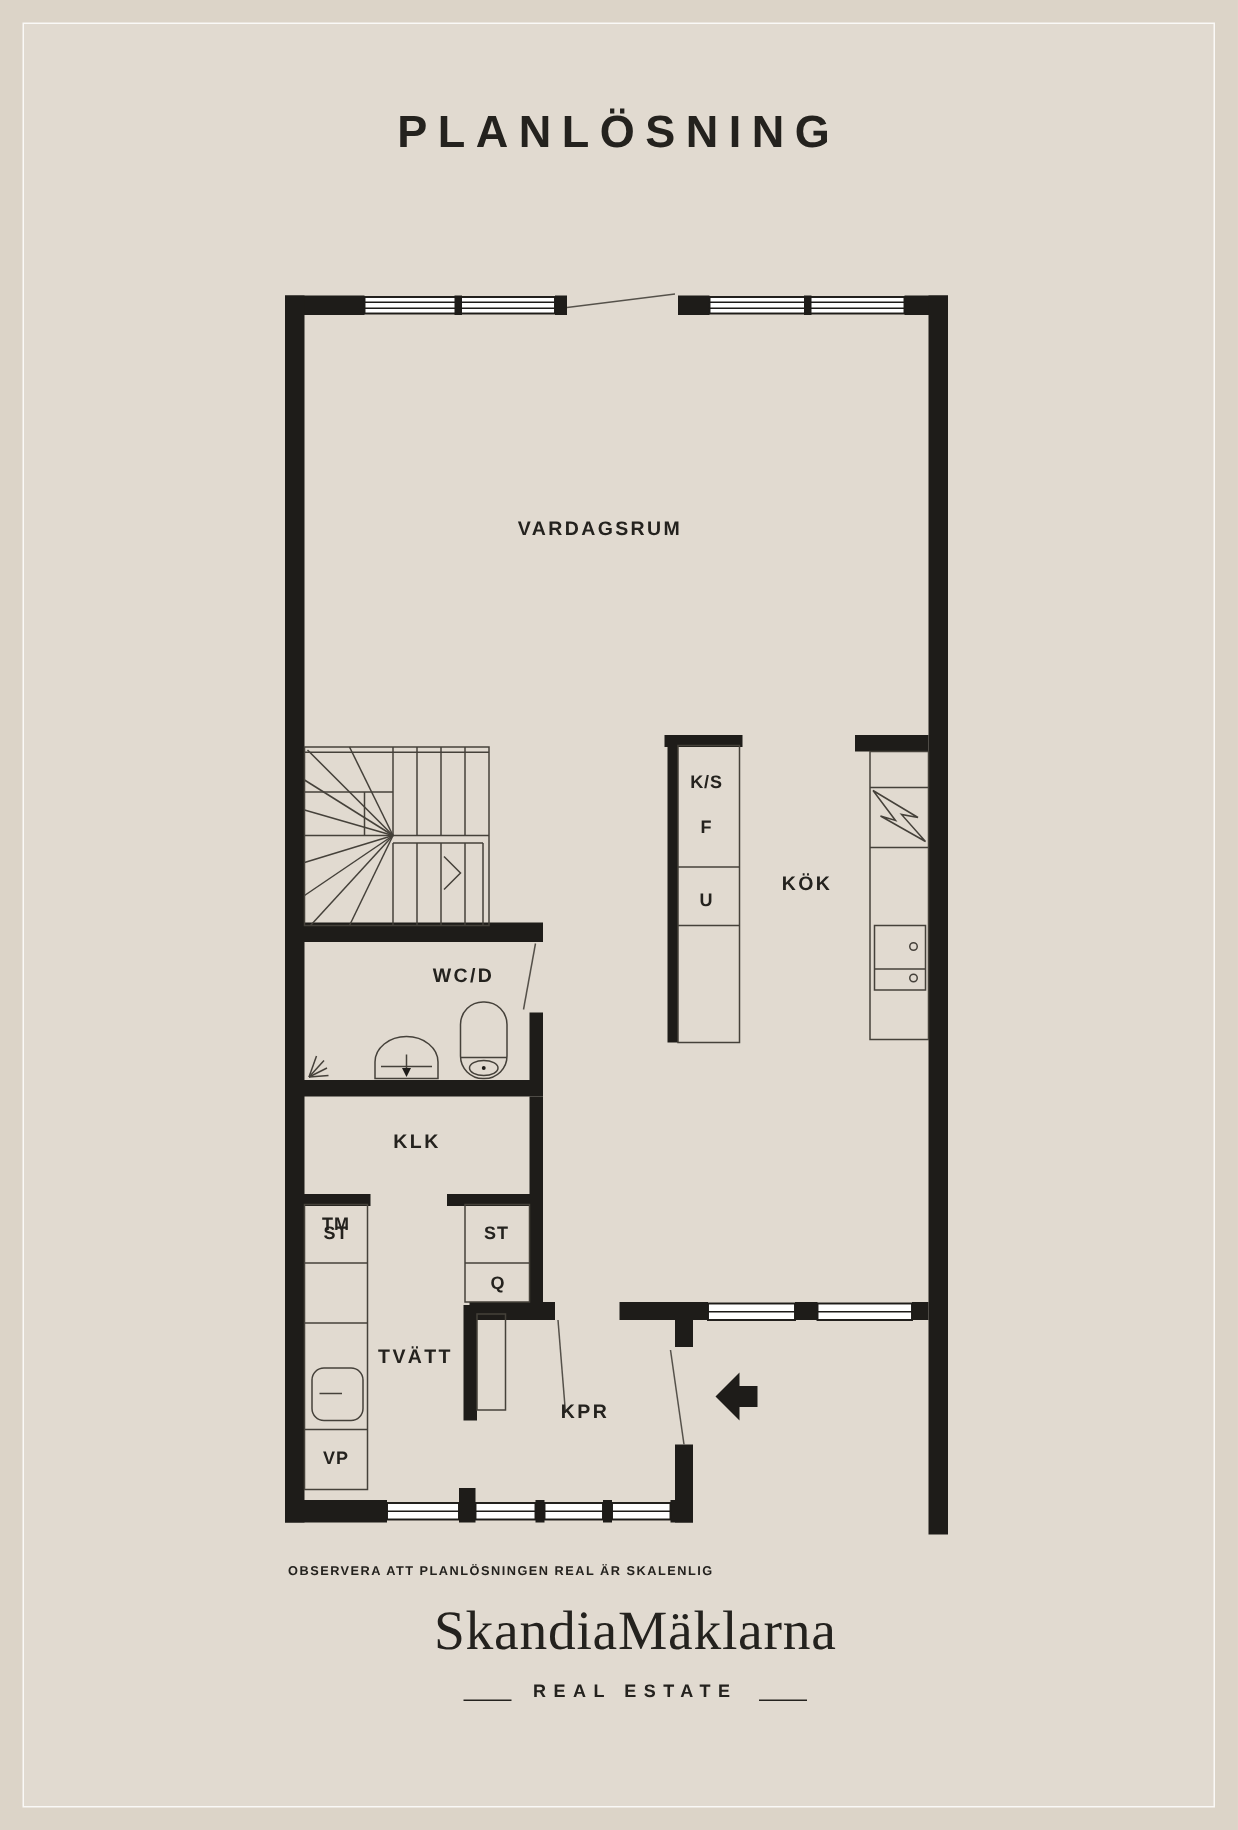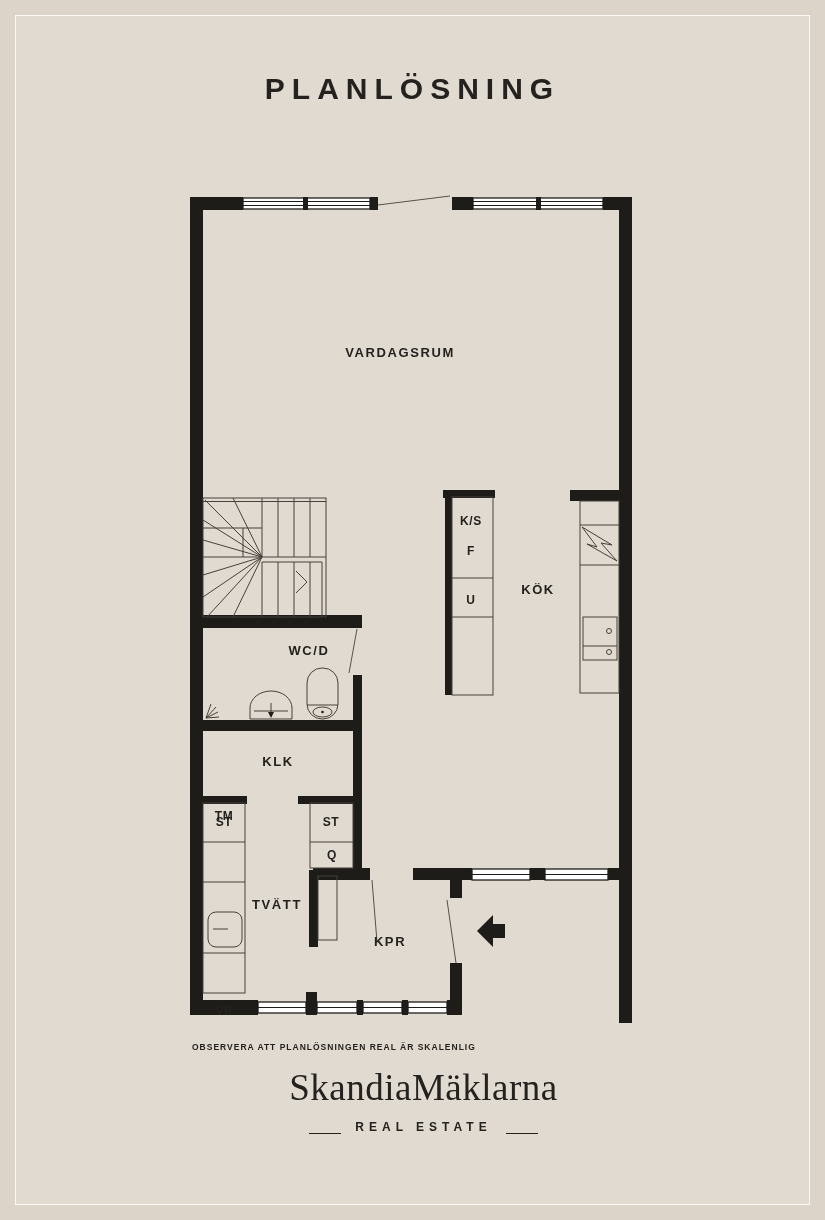--- a/index.html
+++ b/index.html
@@ -191,21 +191,21 @@
   <div class="label room" style="left:277px;top:650px;margin-left:32px;">WC/D</div>
   <div class="label room" style="left:278px;top:761px;">KLK</div>
   <div class="label room" style="left:277px;top:904px;">TVÄTT</div>
   <div class="label room" style="left:390px;top:941px;">KPR</div>
 
   <div class="label cab" style="left:471px;top:521px;">K/S</div>
   <div class="label cab" style="left:471px;top:551px;">F</div>
   <div class="label cab" style="left:471px;top:600px;">U</div>
   <div class="label cab" style="left:224px;top:822px;">ST</div>
   <div class="label cab" style="left:224px;top:816px;">TM</div>
-  <div class="label cab" style="left:224px;top:972px;margin-top:39px;">VP</div>
+  <div class="label cab" style="left:224px;top:972px;">VP</div>
   <div class="label cab" style="left:331px;top:822px;">ST</div>
   <div class="label cab" style="left:332px;top:855px;">Q</div>
 
   <div class="disclaimer">OBSERVERA ATT PLANLÖSNINGEN REAL ÄR SKALENLIG</div>
 
   <div class="logo">
     <div class="logo-main">SkandiaMäklarna</div>
     <div class="logo-sub">
       <div class="dash"></div>
       <span>REAL ESTATE</span>

